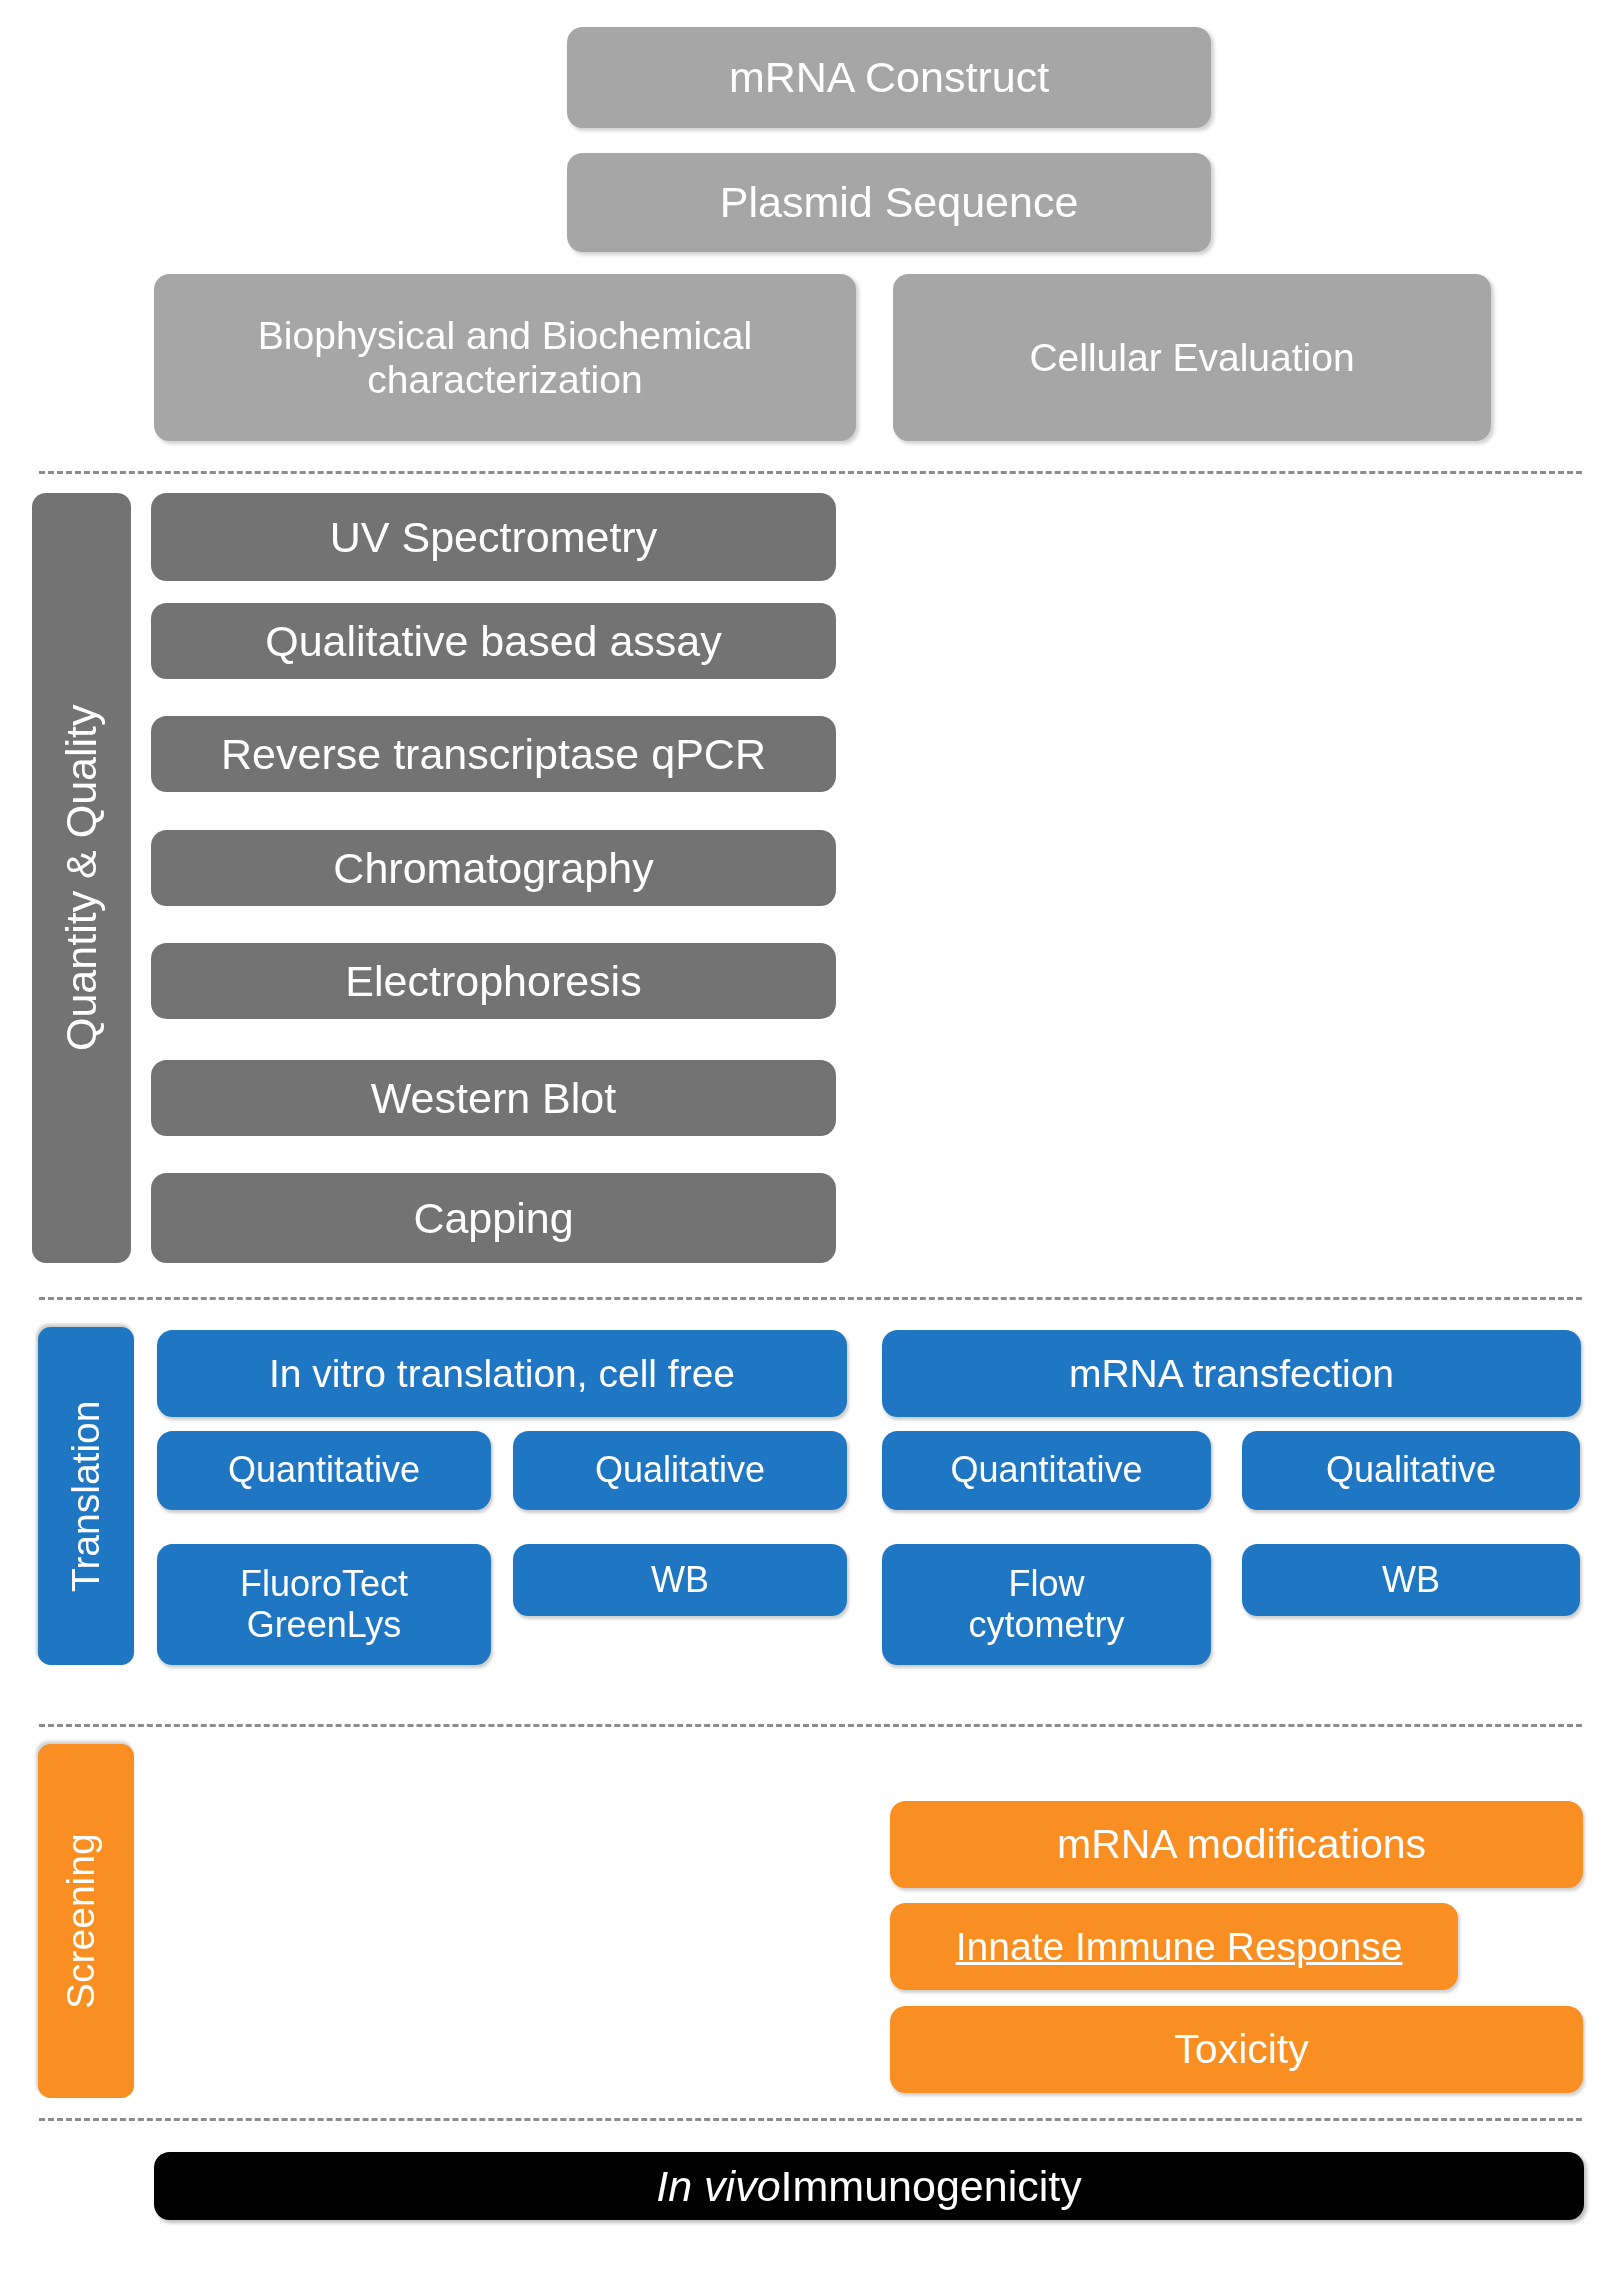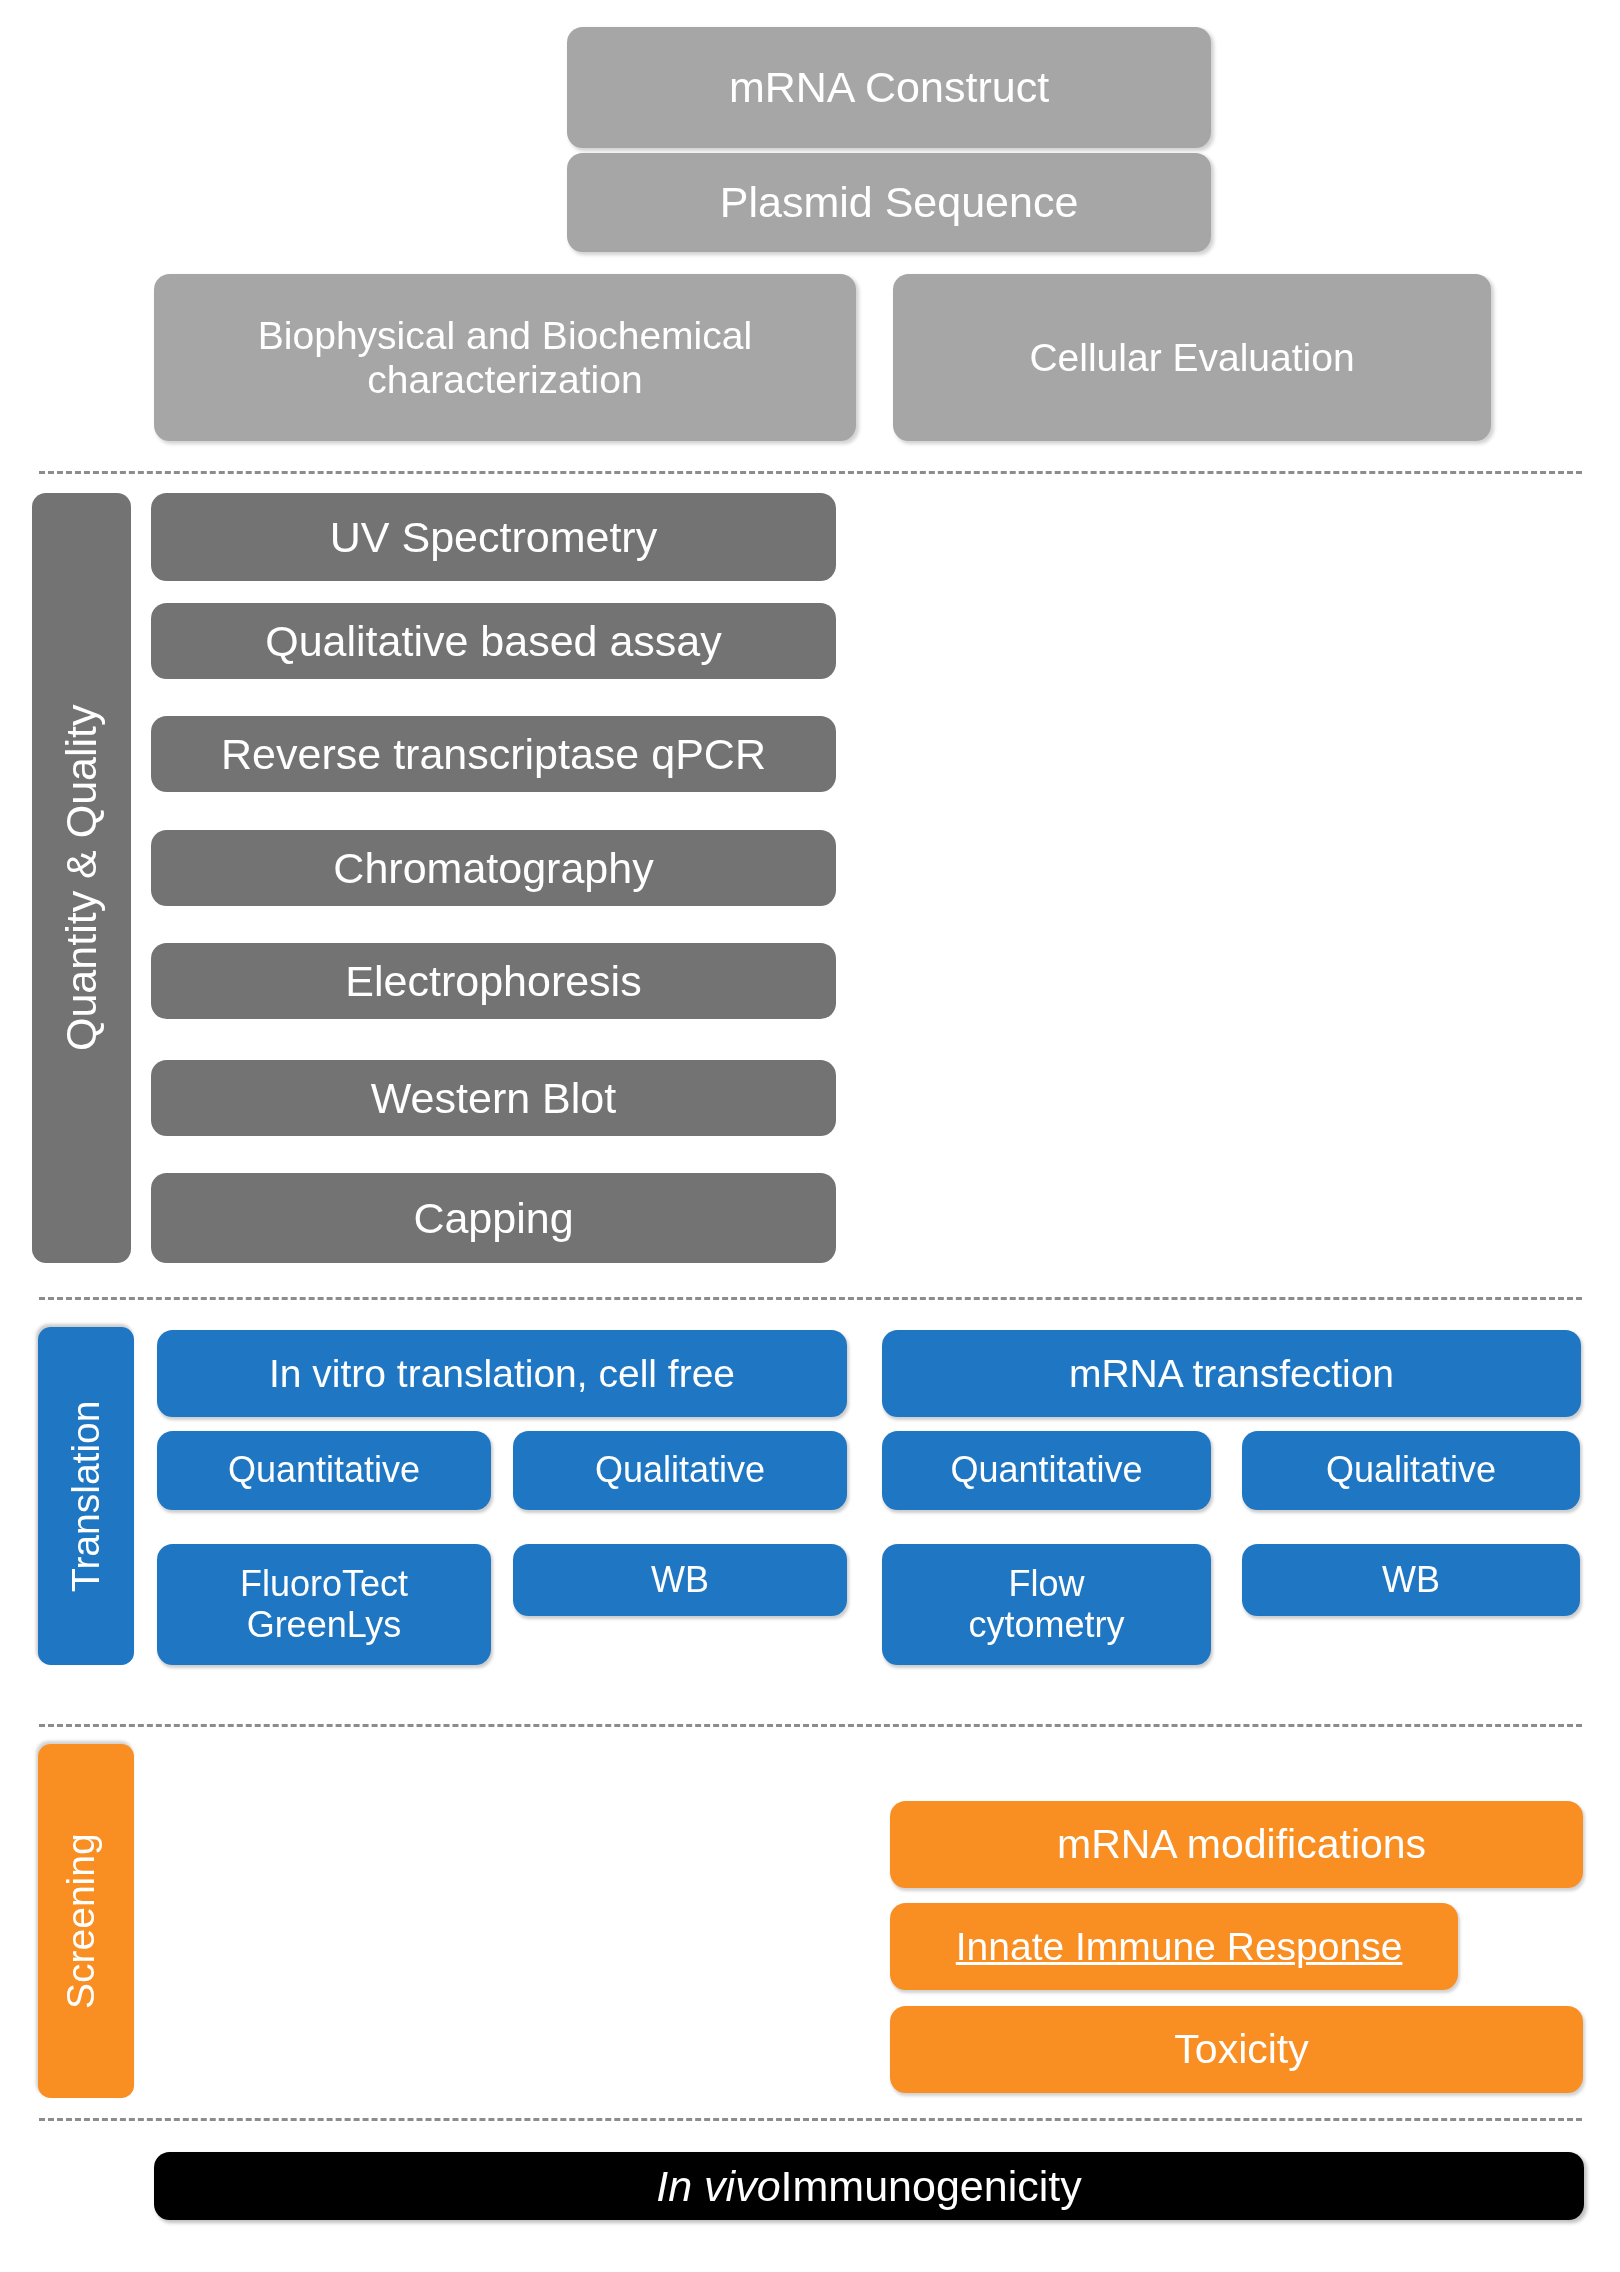--- a/index.html
+++ b/index.html
@@ -25,21 +25,21 @@
   .f54{font-size:43px;}
   .f50{font-size:39px;}
   .f46{font-size:36px;}
   .ital{font-style:italic;}
 </style>
 </head>
 <body>
 
 <div class="canvas">
 
-  <div class="box grey f54" style="left:567px;top:27px;width:644px;height:121px;">mRNA Construct</div>
+  <div class="box grey f54" style="left:567px;top:27px;width:644px;height:101px;">mRNA Construct</div>
 
   <div class="box grey f54" style="left:567px;top:153px;width:644px;height:99px;padding-left:28px;">Plasmid Sequence</div>
 
   <div class="box grey f50" style="left:154px;top:274px;width:702px;height:167px;padding:0 46px;">Biophysical and Biochemical characterization</div>
 
   <div class="box grey f50" style="left:893px;top:274px;width:598px;height:167px;padding:0 31.5px;">Cellular Evaluation</div>
 
   <div class="divider" style="left:39px;top:471px;width:1543px;"></div>
 
   <div class="box green vlabel f54" style="left:31.5px;top:493px;width:99px;height:770px;border-radius:14px;">Quantity &amp; Quality</div>

